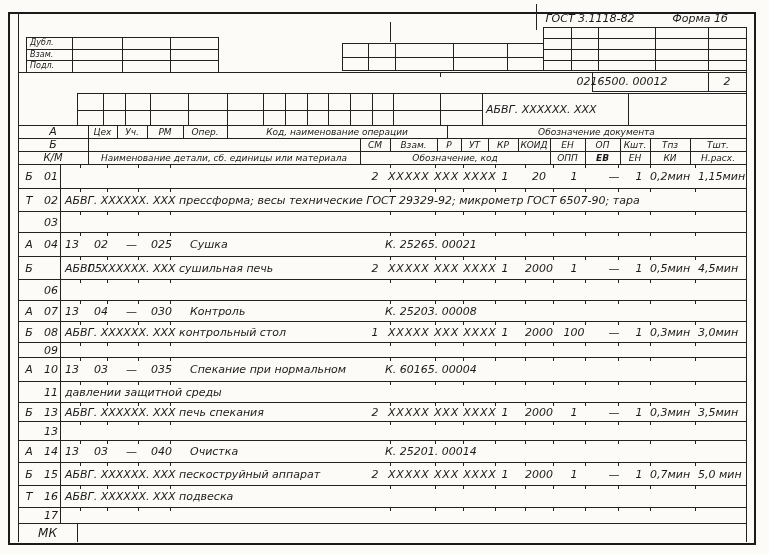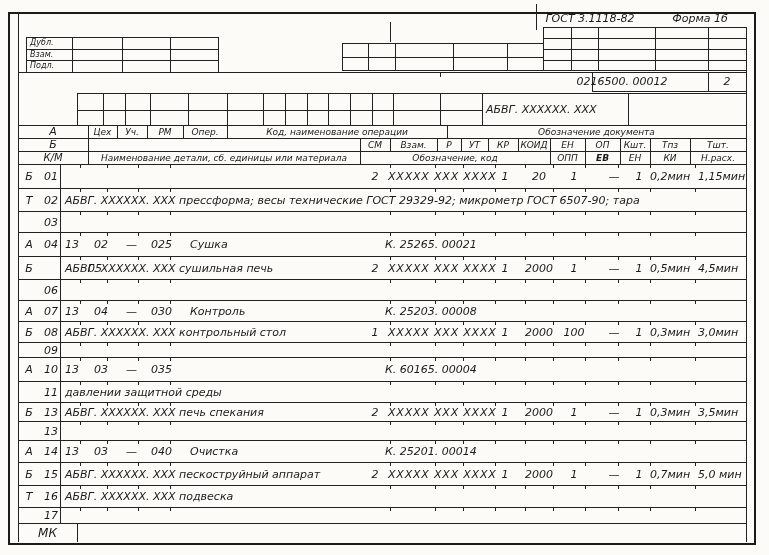--- a/index.html
+++ b/index.html
@@ -369,20 +369,21 @@
       <div class="vl" style="left: 618px; top: 357px; height: 4px;"></div>
       <div class="vl" style="left: 650px; top: 357px; height: 4px;"></div>
       <div class="vl" style="left: 695px; top: 357px; height: 4px;"></div>
       <div class="row" style="top: 357px; height: 24px;">
         <span class="t tc" style="left: 2px; width: 18px; text-align: center;">А</span>
         <span class="t tc" style="left: 20px; width: 26px; text-align: center;">10</span>
         <span class="t" style="left: 47px;">13</span>
         <span class="t" style="left: 76px;">03</span>
         <span class="t" style="left: 108px;">—</span>
         <span class="t" style="left: 133px;">035</span>
+        <span class="t" style="left: 172px;">Спекание при нормальном</span>
         <span class="t" style="left: 367px;">К. 60165. 00004</span>
       </div>
       <div class="hl" style="top: 381px; left: 18px; width: 728px;"></div>
       <div class="vl" style="left: 80px; top: 381px; height: 4px;"></div>
       <div class="vl" style="left: 107px; top: 381px; height: 4px;"></div>
       <div class="vl" style="left: 138px; top: 381px; height: 4px;"></div>
       <div class="vl" style="left: 170px; top: 381px; height: 4px;"></div>
       <div class="vl" style="left: 390px; top: 381px; height: 4px;"></div>
       <div class="vl" style="left: 435px; top: 381px; height: 4px;"></div>
       <div class="vl" style="left: 463px; top: 381px; height: 4px;"></div>

